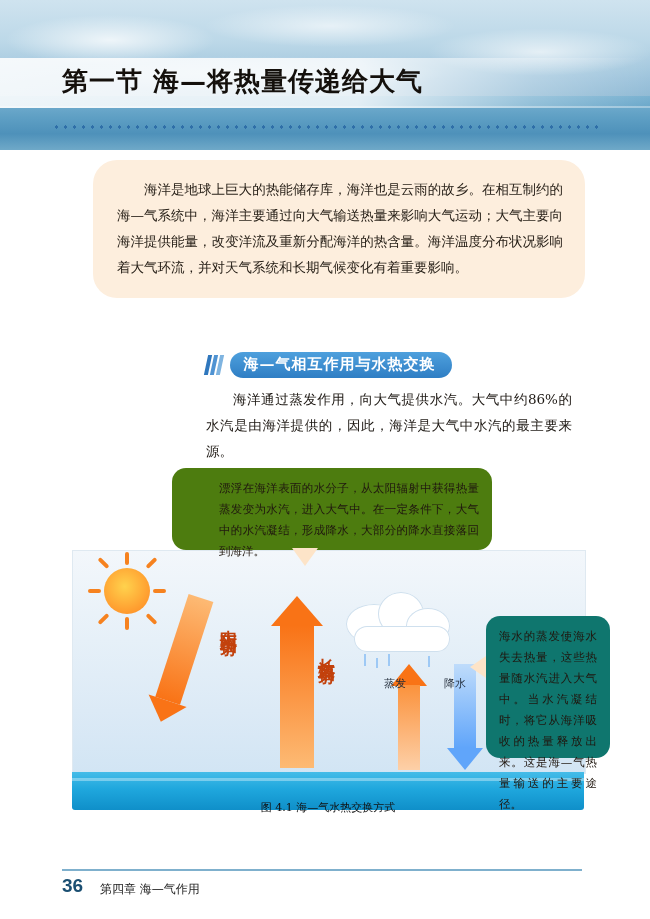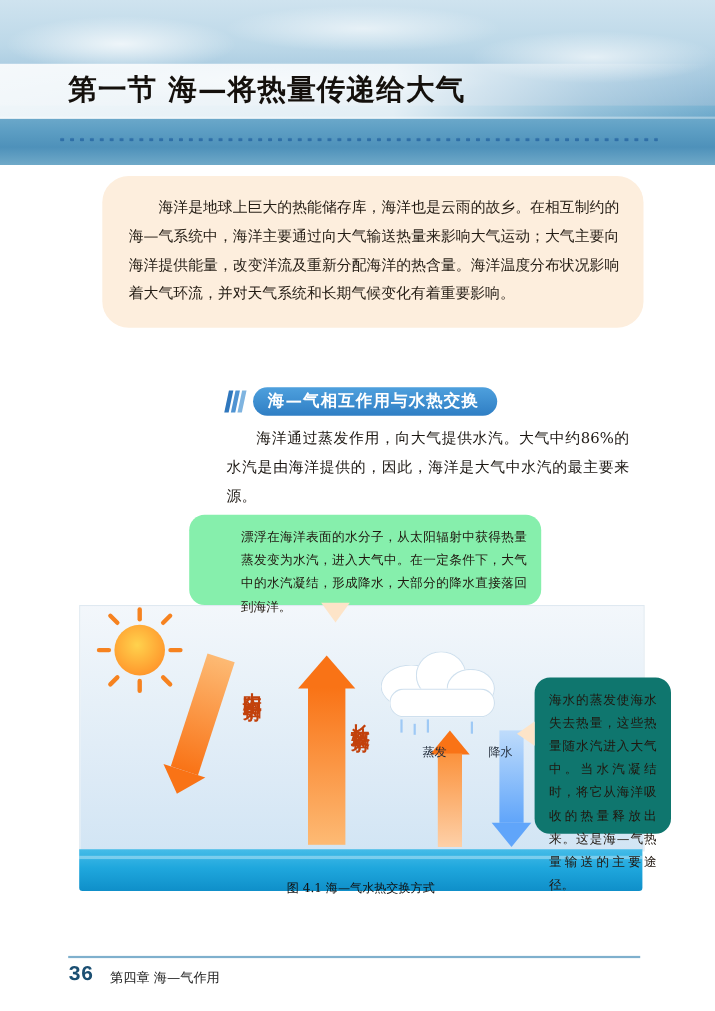--- a/index.html
+++ b/index.html
@@ -120,37 +120,37 @@
   }
   .fig-lbl{
     position:absolute;font-family:Liberation Serif, serif;font-size:11px;color:#1f2937;
   }
   
   .bubble{
     position:absolute;border-radius:14px;
     font-family:"DejaVu Serif", serif;font-size:11.5px;line-height:21px;
     color:#20170f;padding:10px 13px;box-sizing:border-box;text-align:justify;
   }
-  .bubble.top{background:#86efac;padding-left:47px;}
+  .bubble.top{background:#4d7c0f;padding-left:47px;}
   .bubble.left{background:#cfe3f6;}
   .bubble.right{background:#0f766e;}
   .bubble .tail{position:absolute;width:0;height:0;}
   .fig-caption{
     position:absolute;left:0;top:332px;width:520px;text-align:center;
     font-family:"DejaVu Serif", serif;font-size:11px;color:#111;
   }
   
   .footer{
     position:absolute;left:0;bottom:0;width:650px;height:56px;
   }
   .foot-rule{
     position:absolute;left:62px;top:6px;width:520px;height:2px;background:#7fb0cd;
   }
   .page-num{
-    position:absolute;left:62px;top:12px;font-family:Liberation Mono, monospace;
+    position:absolute;left:62px;top:12px;font-family:Liberation Sans, sans-serif;
     font-weight:bold;font-size:19px;color:#1b4f72;
   }
   .foot-text{
     position:absolute;left:100px;top:18px;font-family:"DejaVu Serif", serif;
     font-size:12px;color:#222;
   }
 </style>
 </head>
 <body>
 

